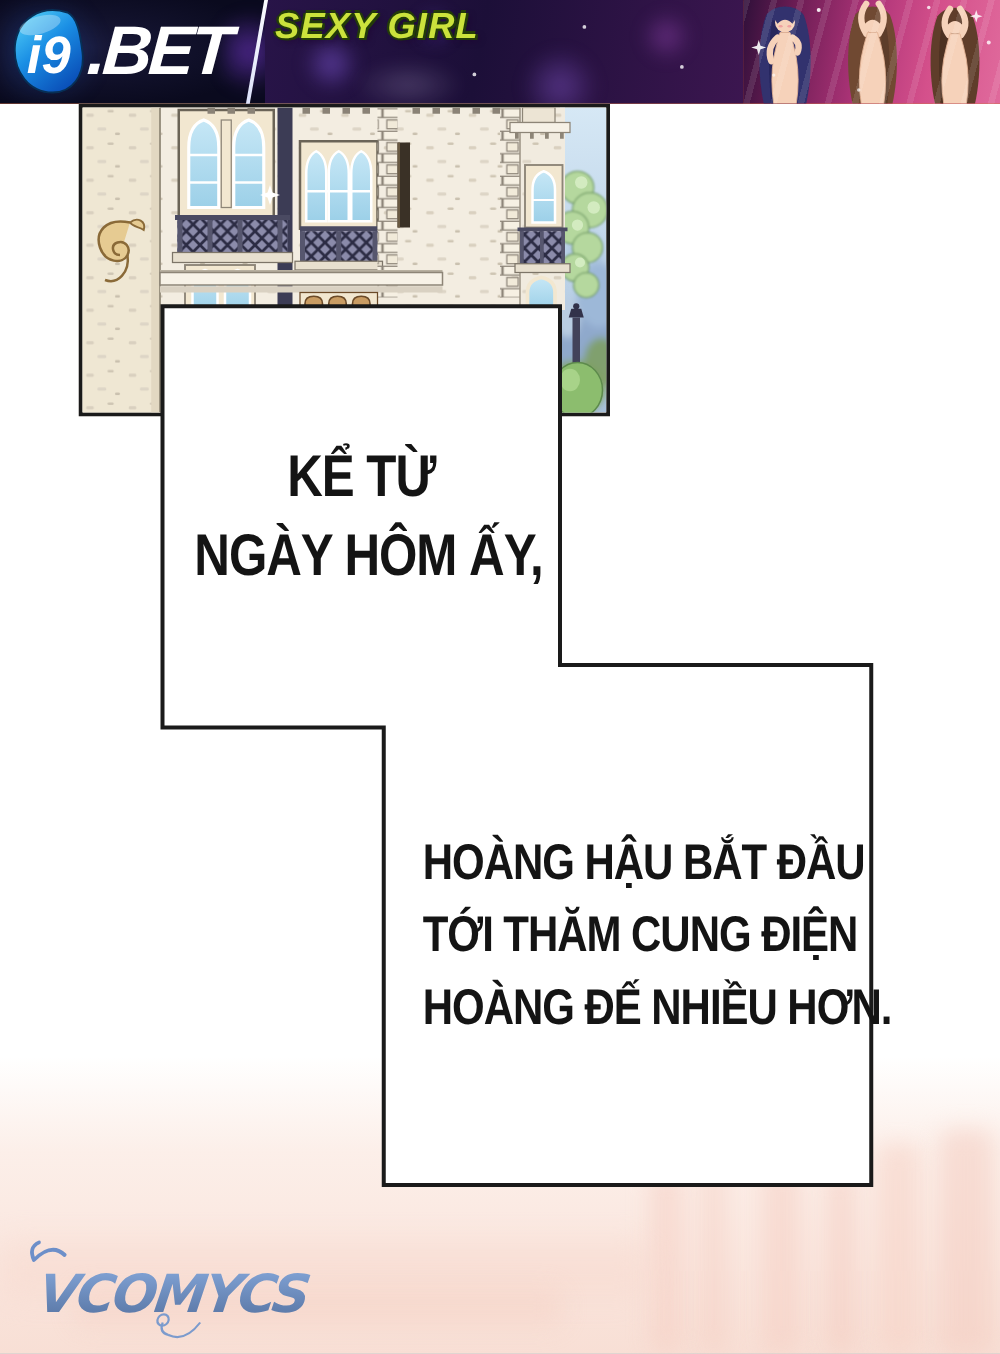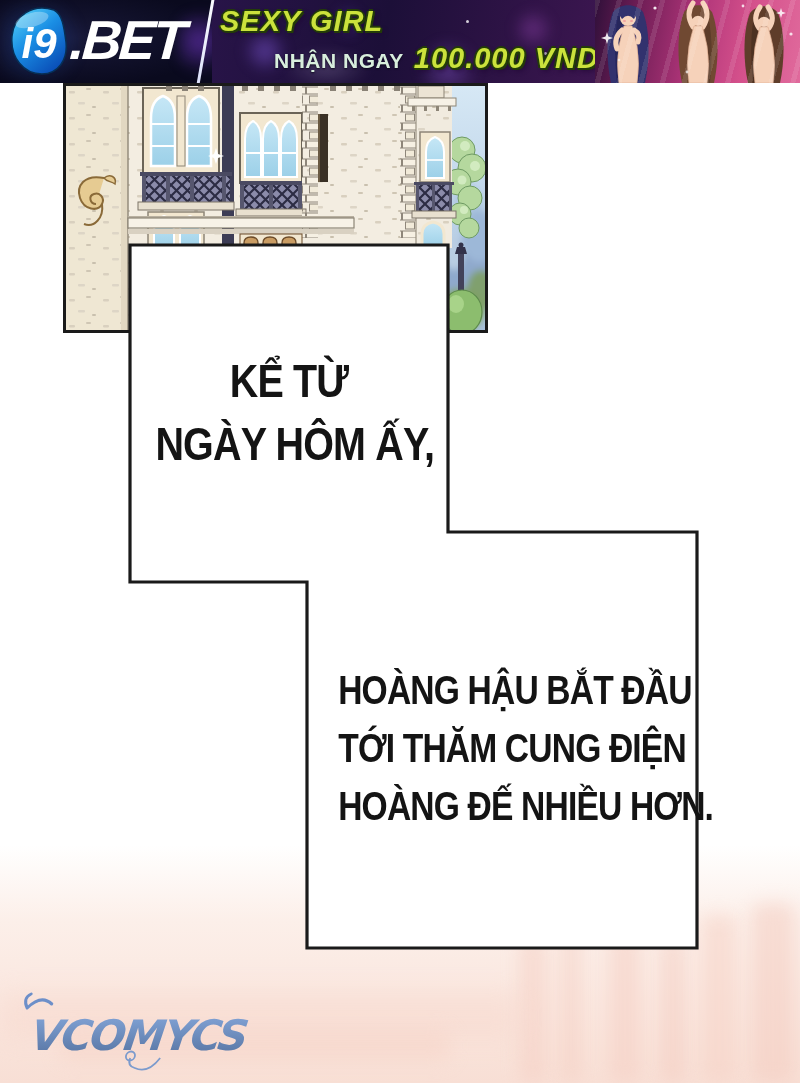--- a/index.html
+++ b/index.html
@@ -107,24 +107,20 @@
       <span class="bokeh b2"></span>
       <span class="bokeh b3"></span>
       <span class="bokeh b4"></span>
       <span class="bokeh b5"></span>
       <span class="dot d1"></span>
       <span class="dot d2"></span>
       <span class="dot d3"></span>
       <span class="dot d4"></span>
       <div class="promo-l1">
         <span class="promo-hl">SEXY GIRL</span>
-      </div>
-      <div class="promo-l2">
-        <span class="promo-text">NHẬN NGAY</span>
-        <span class="promo-hl">100.000 VND</span>
       </div>
     </div>
 
     <div class="banner-girls">
       <svg class="girls-svg" width="205" height="83" viewBox="0 0 205 83">
         <defs>
           <filter id="soften" x="-20%" y="-20%" width="140%" height="140%">
             <feGaussianBlur stdDeviation="0.45"></feGaussianBlur>
           </filter>
         </defs>

